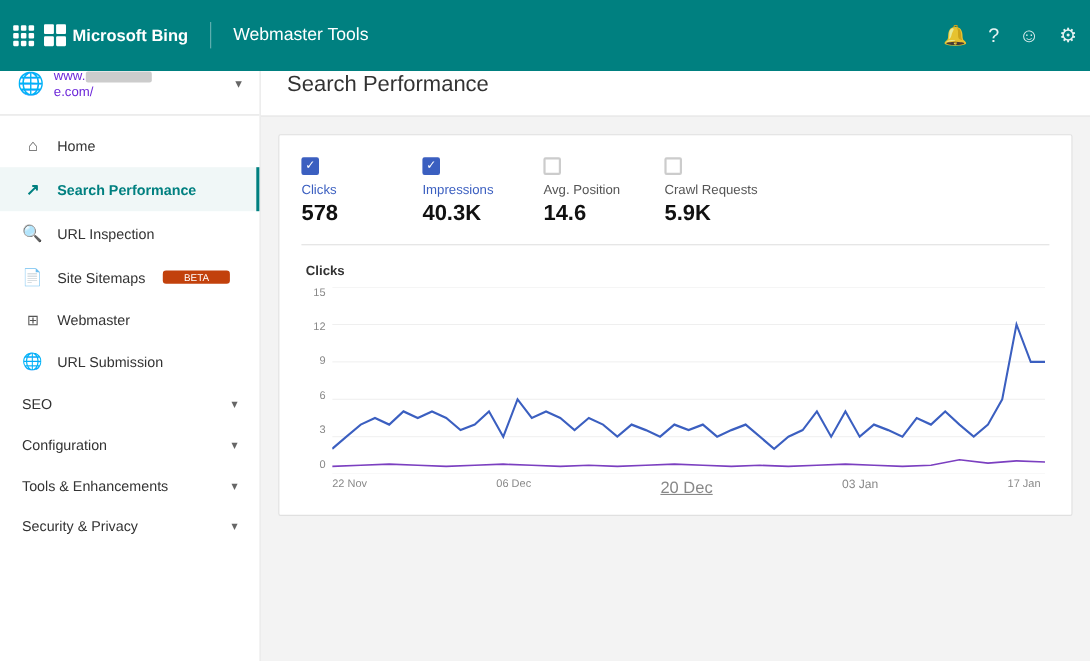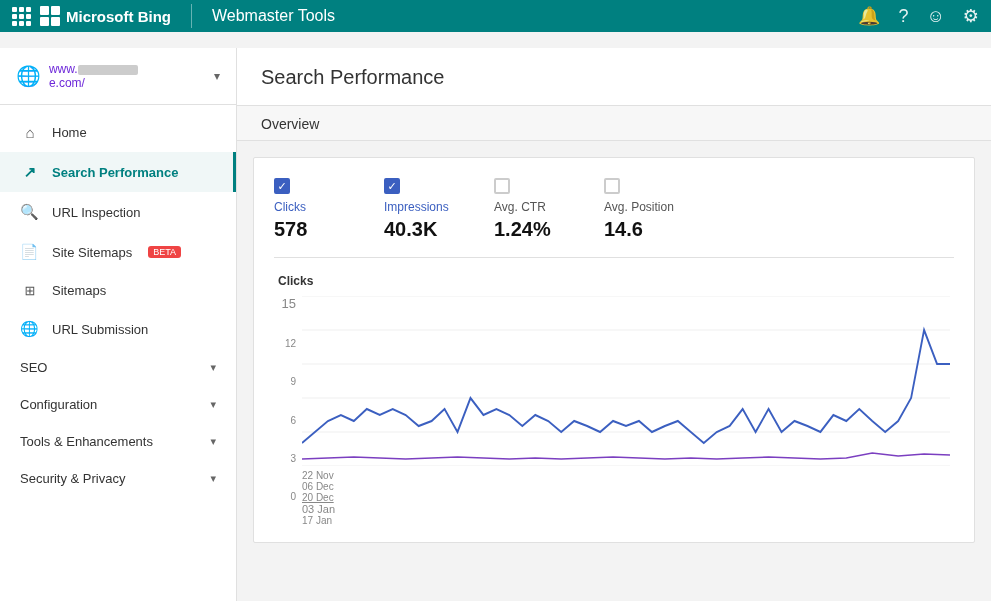--- a/index.html
+++ b/index.html
@@ -1,21 +1,21 @@
 <!DOCTYPE html>
 <html><head>
   <meta charset="utf-8">
   <style>
     * { box-sizing: border-box; margin: 0; padding: 0; }
     body { font-family: 'Segoe UI', Arial, sans-serif; font-size: 13px; background: #f3f3f3; }
 
     
     .topnav {
       background: #008080;
-      height: 32px;
+      height: 64px;
       display: flex;
       align-items: center;
       padding: 0 12px;
       color: #fff;
       position: fixed;
       top: 0; left: 0; right: 0;
       z-index: 100;
     }
     .topnav-left { display: flex; align-items: center; gap: 10px; }
     .topnav-grid { display: grid; grid-template-columns: repeat(3,1fr); gap: 2px; width: 18px; cursor: pointer; }
@@ -62,24 +62,24 @@
       padding: 11px 20px;
       cursor: pointer;
       color: #333;
       font-size: 13px;
       transition: background 0.1s;
     }
     .sidebar-item.active { background: #f0f7f7; color: #008080; font-weight: 600; border-right: 3px solid #008080; }
     .sidebar-item .item-icon { font-size: 15px; width: 20px; text-align: center; color: #555; }
     .sidebar-item.active .item-icon { color: #008080; }
     .sidebar-item .beta-badge {
-      background: #ef4444;
+      background: #c2410c;
       color: #fff;
       font-size: 9px;
-      padding: 1px 5px;
+      padding: 1px 19px;
       border-radius: 3px;
       margin-left: 4px;
     }
     .sidebar-section {
       display: flex;
       align-items: center;
       gap: 12px;
       padding: 11px 20px;
       cursor: pointer;
       color: #333;
@@ -233,21 +233,21 @@
         <span class="item-icon">🔍</span>
         <span>URL Inspection</span>
       </div>
       <div class="sidebar-item">
         <span class="item-icon">📄</span>
         <span>Site Sitemaps</span>
         <span class="beta-badge">BETA</span>
       </div>
       <div class="sidebar-item">
         <span class="item-icon" style="font-size:13px;">⊞</span>
-        <span>Sitemaps</span>
+        <span>Webmaster</span>
       </div>
       <div class="sidebar-item">
         <span class="item-icon">🌐</span>
         <span>URL Submission</span>
       </div>
 
       <div class="sidebar-section">
         <span>SEO</span>
         <span class="chevron">▾</span>
       </div>
@@ -264,65 +264,62 @@
         <span class="chevron">▾</span>
       </div>
     </nav>
   </div>
 
   <div class="main-content">
     <div class="page-header">
       <h1 class="page-title">Search Performance</h1>
     </div>
 
-    <div class="overview-section">
-      <span class="overview-label">Overview</span>
-    </div>
 
     <div class="metrics-card">
       <div class="metrics-row">
 
         <div class="metric-item">
           <div class="metric-checkbox checked-blue">
             <span class="check">✓</span>
           </div>
           <span class="metric-label blue">Clicks</span>
           <span class="metric-value">578</span>
         </div>
 
         <div class="metric-item">
           <div class="metric-checkbox checked-blue">
             <span class="check">✓</span>
           </div>
           <span class="metric-label blue">Impressions</span>
           <span class="metric-value">40.3K</span>
         </div>
 
-        <div class="metric-item">
-          <div class="metric-checkbox"></div>
-          <span class="metric-label">Avg. CTR</span>
-          <span class="metric-value">1.24%</span>
-        </div>
 
         <div class="metric-item">
           <div class="metric-checkbox"></div>
           <span class="metric-label">Avg. Position</span>
           <span class="metric-value">14.6</span>
         </div>
 
+        <div class="metric-item">
+          <div class="metric-checkbox"></div>
+          <span class="metric-label">Crawl Requests</span>
+          <span class="metric-value">5.9K</span>
+        </div>
 
 
       </div>
 
       <div class="chart-area">
         <div class="chart-title">Clicks</div>
         <div style="display:flex; gap:0;">
 
           <div style="display:flex;flex-direction:column;justify-content:space-between;padding-bottom:24px;padding-right:6px;text-align:right;width:28px;">
-            <span style="font-size:13px;color:#888;">15</span>
+            <span style="font-size:10px;color:#888;">15</span>
             <span style="font-size:10px;color:#888;">12</span>
             <span style="font-size:10px;color:#888;">9</span>
             <span style="font-size:10px;color:#888;">6</span>
             <span style="font-size:10px;color:#888;">3</span>
             <span style="font-size:10px;color:#888;">0</span>
           </div>
 
           <div style="flex:1;position:relative;">
             <svg viewBox="0 0 700 170" preserveAspectRatio="none" style="width:100%;height:170px;display:block;">
 
@@ -410,24 +407,24 @@
                   532,162
                   560,163
                   588,162
                   616,157
                   644,160
                   672,158
                   700,159
                 "></polyline>
             </svg>
 
-            <div style="display:flex;justify-content:space-between;padding-top:4px;padding-right:4px;flex-direction:column;">
+            <div style="display:flex;justify-content:space-between;padding-top:4px;padding-right:4px;">
               <span style="font-size:10px;color:#888;">22 Nov</span>
               <span style="font-size:10px;color:#888;">06 Dec</span>
-              <span style="font-size:10px;color:#888;text-decoration:underline;">20 Dec</span>
+              <span style="font-size:15px;color:#888;text-decoration:underline;">20 Dec</span>
               <span style="font-size:11px;color:#888;">03 Jan</span>
               <span style="font-size:10px;color:#888;">17 Jan</span>
             </div>
           </div>
         </div>
       </div>
     </div>
   </div>
 </div>
 

